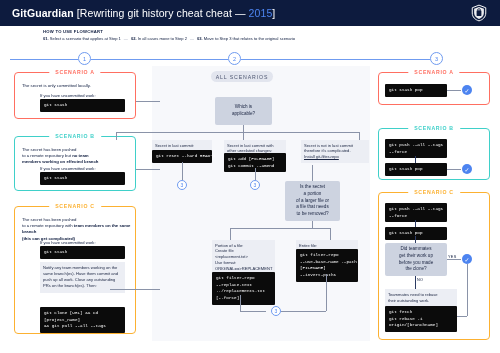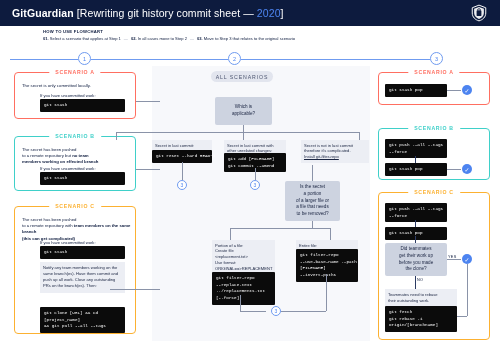--- a/index.html
+++ b/index.html
@@ -98,21 +98,21 @@
     background: #4d84f0; color: #ffffff; font-size: 6px;
     display: flex; align-items: center; justify-content: center;
   }
   .yeslabel { position: absolute; font-size: 3.8px; color: #0d1b3e; letter-spacing: .3px; }
 </style>
 </head>
 <body>
 
 <div class="header">
   <div class="brand">
-    <b>GitGuardian</b><span class="reg"> [Rewriting git history commit sheet — </span><span class="year">2020</span><span class="reg">]</span>
+    <b>GitGuardian</b><span class="reg"> [Rewriting git history cheat cheat — </span><span class="year">2015</span><span class="reg">]</span>
   </div>
   <div class="logo-wrap">
     <svg width="18" height="18" viewBox="0 0 24 24">
       <path d="M12 1.5 L21 5 V12 C21 17.5 17 21 12 22.5 C7 21 3 17.5 3 12 V5 Z" fill="none" stroke="#ffffff" stroke-width="1.3"></path>
       <path d="M12 4 L18.5 6.4 V12 C18.5 16 15.6 18.8 12 20 C8.4 18.8 5.5 16 5.5 12 V6.4 Z" fill="#ffffff" opacity="0.92"></path>
       <rect x="8.8" y="8.5" width="6.4" height="7.5" rx="0.6" fill="#0d1b3e"></rect>
       <rect x="10.1" y="6.3" width="3.8" height="3.4" rx="1.9" fill="none" stroke="#0d1b3e" stroke-width="1.1"></rect>
     </svg>
   </div>
 </div>

